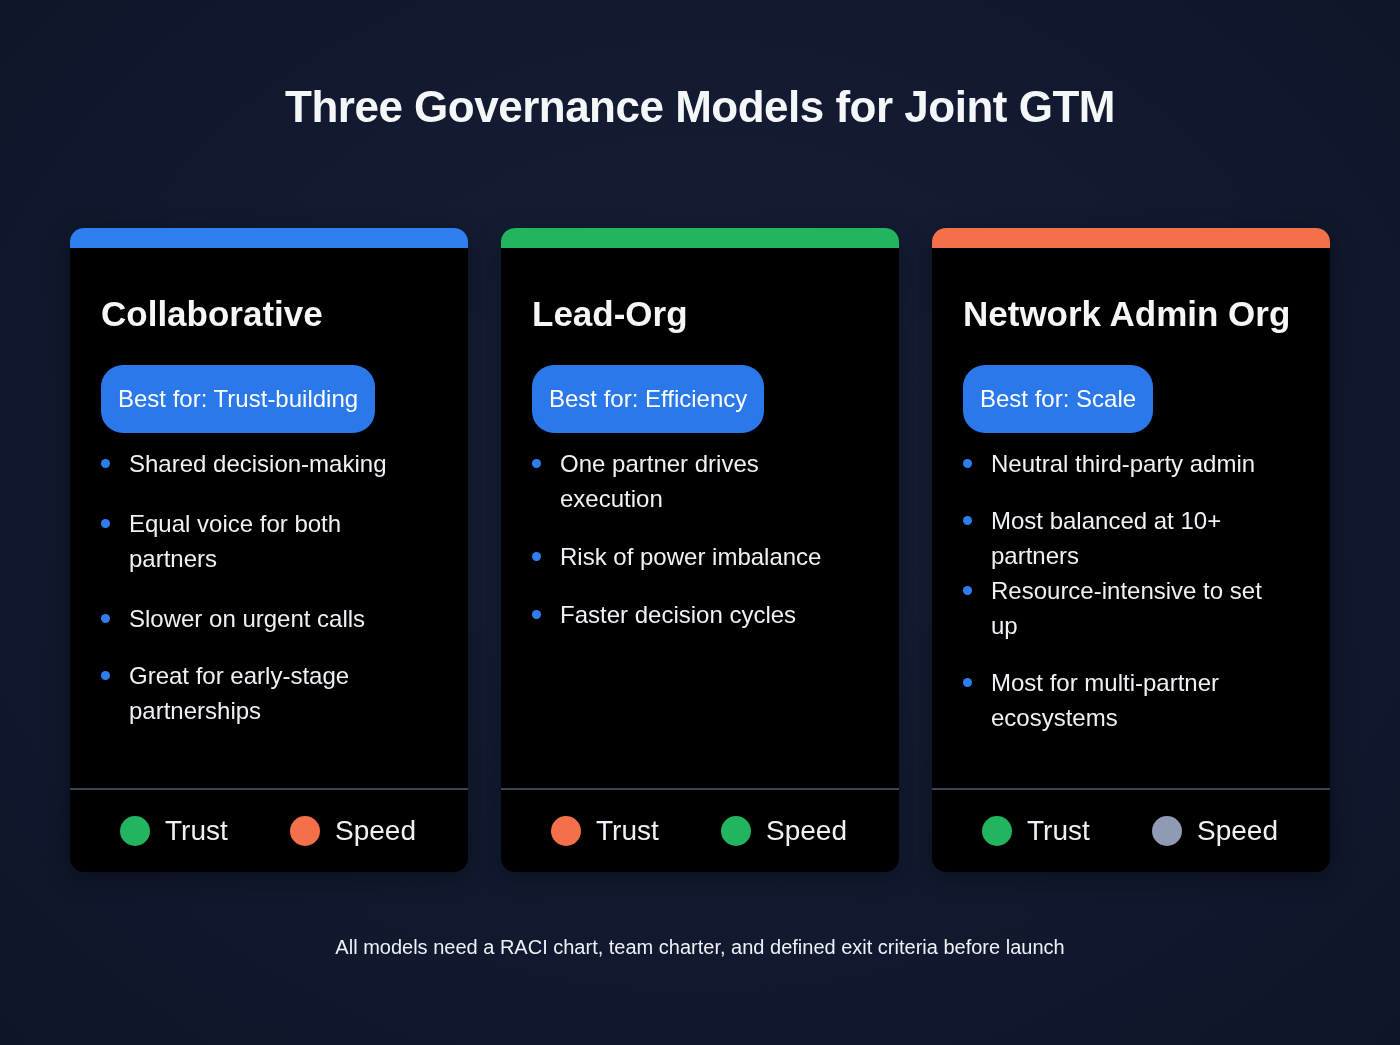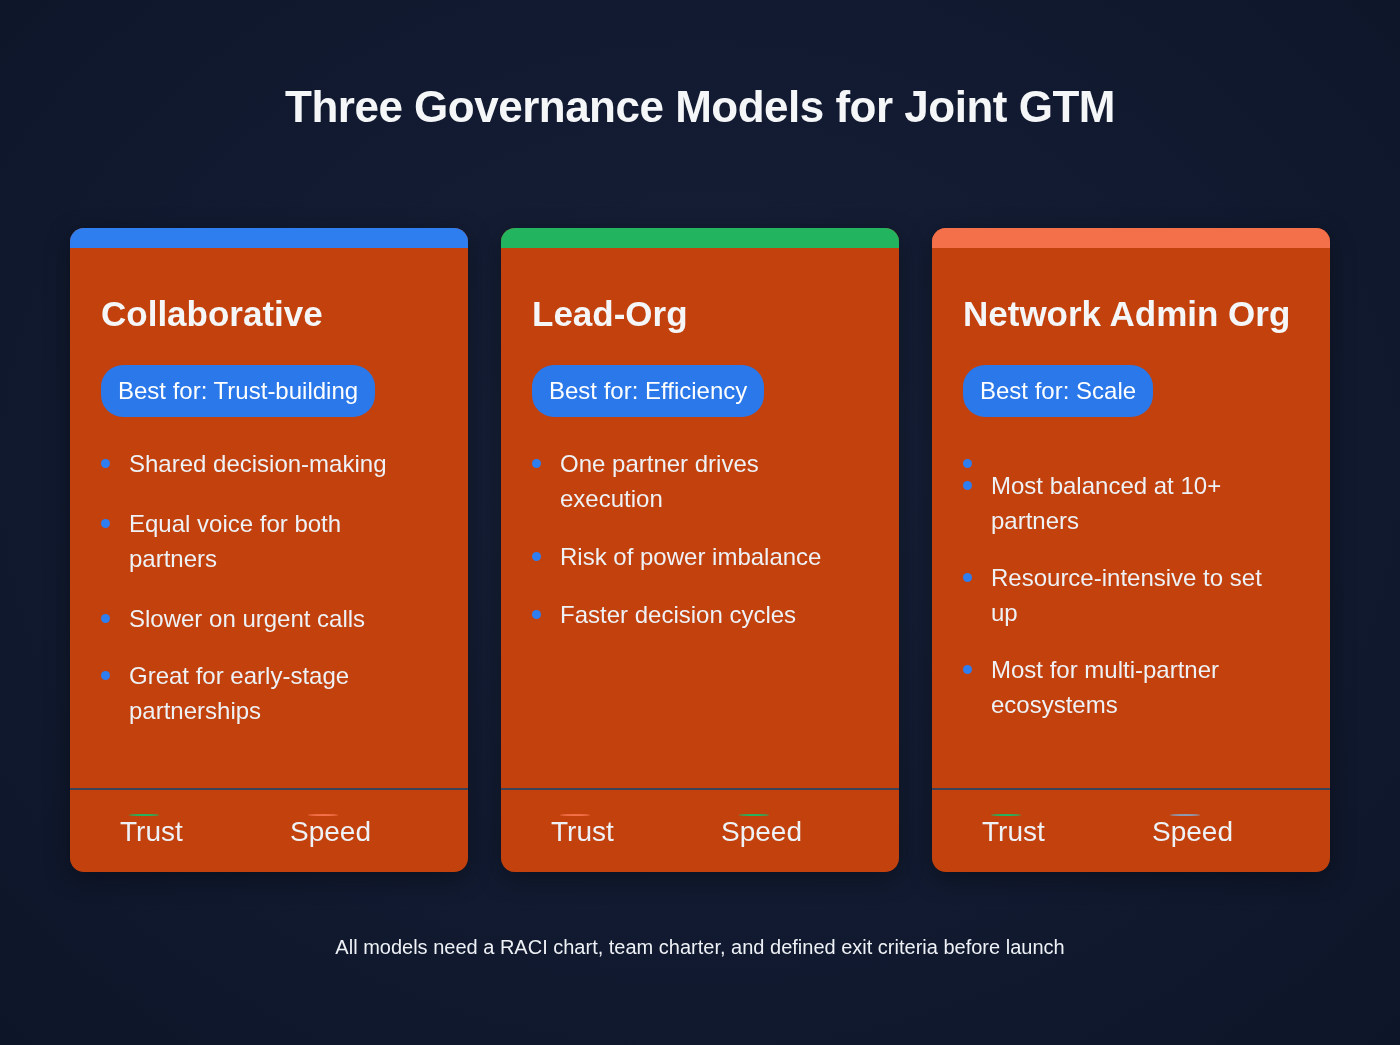--- a/index.html
+++ b/index.html
@@ -11,41 +11,41 @@
       position: relative;
     }
     .title {
       position: absolute; left: 0; right: 0; top: 82px;
       text-align: center; font-size: 44px; font-weight: 700;
       letter-spacing: -0.5px; color: #f5f6f8;
     }
     .cards { position: absolute; top: 228px; left: 70px; width: 1260px; height: 644px; }
     .card {
       position: absolute; top: 0; width: 398px; height: 644px;
-      background: #c2410c; border-radius: 14px; overflow: hidden;
+      background: #000000; border-radius: 14px; overflow: hidden;
       box-shadow: 0 6px 24px rgba(0,0,0,0.35);
     }
     .card .bar { height: 20px; width: 100%; }
     .card-title {
       position: absolute; left: 31px; top: 66px;
       font-size: 35px; font-weight: 700; color: #f5f6f8;
     }
     .pill {
       position: absolute; left: 31px; top: 137px; height: 44px;
-      padding: 4px 17px; border-radius: 22px; background: #2a78ea;
+      padding: 12px 17px; border-radius: 22px; background: #2a78ea;
       font-size: 24px; line-height: 44px; color: #ffffff; white-space: nowrap;
     }
     .bullets { position: absolute; left: 31px; top: 218px; right: 20px; list-style: none; margin: 0; padding: 0; }
     .bullet { position: relative; padding-left: 28px; font-size: 24px; line-height: 35px; color: #eef1f5; }
     .bullet .dot {
       position: absolute; left: 0; top: 13px; width: 9px; height: 9px; border-radius: 50%; background: #2f7ef0;
     }
     .divider { position: absolute; left: 0; right: 0; top: 560px; height: 2px; background: #3a4357; }
     .footer-row { position: absolute; left: 0; right: 0; top: 586px; height: 34px; }
-    .metric { position: absolute; top: 0; height: 34px; display: flex; align-items: center; flex-direction: column; }
+    .metric { position: absolute; top: 0; height: 34px; display: flex; align-items: center; }
     .metric .circle { width: 30px; height: 30px; border-radius: 50%; margin-right: 15px; }
     .metric .mlabel { font-size: 28px; color: #eef1f5; }
     .note {
       position: absolute; left: 0; right: 0; top: 936px; text-align: center;
       font-size: 20px; color: #eef1f5;
     }
   </style>
 </head>
 <body>
 
@@ -96,22 +96,22 @@
         <span class="mlabel">Speed</span>
       </div>
     </div>
   </div>
 
   <div class="card" style="left:862px;">
     <div class="bar" style="background: rgb(244, 112, 74);"></div>
     <div class="card-title">Network Admin Org</div>
     <div class="pill">Best for: Scale</div>
     <ul class="bullets">
-      <li class="bullet" style="margin-bottom:22px;width:350px"><span class="dot"></span></li>
-      <li class="bullet" style="margin-bottom:22px;width:290px"><span class="dot"></span><span>Most balanced at 10+ partners</span></li>
+      <li class="bullet" style="margin-bottom:22px;width:350px"><span class="dot"></span><span>Neutral third-party admin</span></li>
+      <li class="bullet" style="width:290px"><span class="dot"></span><span>Most balanced at 10+ partners</span></li>
       <li class="bullet" style="margin-bottom:22px;width:290px"><span class="dot"></span><span>Resource-intensive to set up</span></li>
       <li class="bullet" style="width:300px"><span class="dot"></span><span>Most for multi-partner ecosystems</span></li>
     </ul>
     <div class="divider"></div>
     <div class="footer-row">
       <div class="metric" style="left:50px">
         <span class="circle" style="background: rgb(34, 180, 94);"></span>
         <span class="mlabel">Trust</span>
       </div>
       <div class="metric" style="left:220px">

